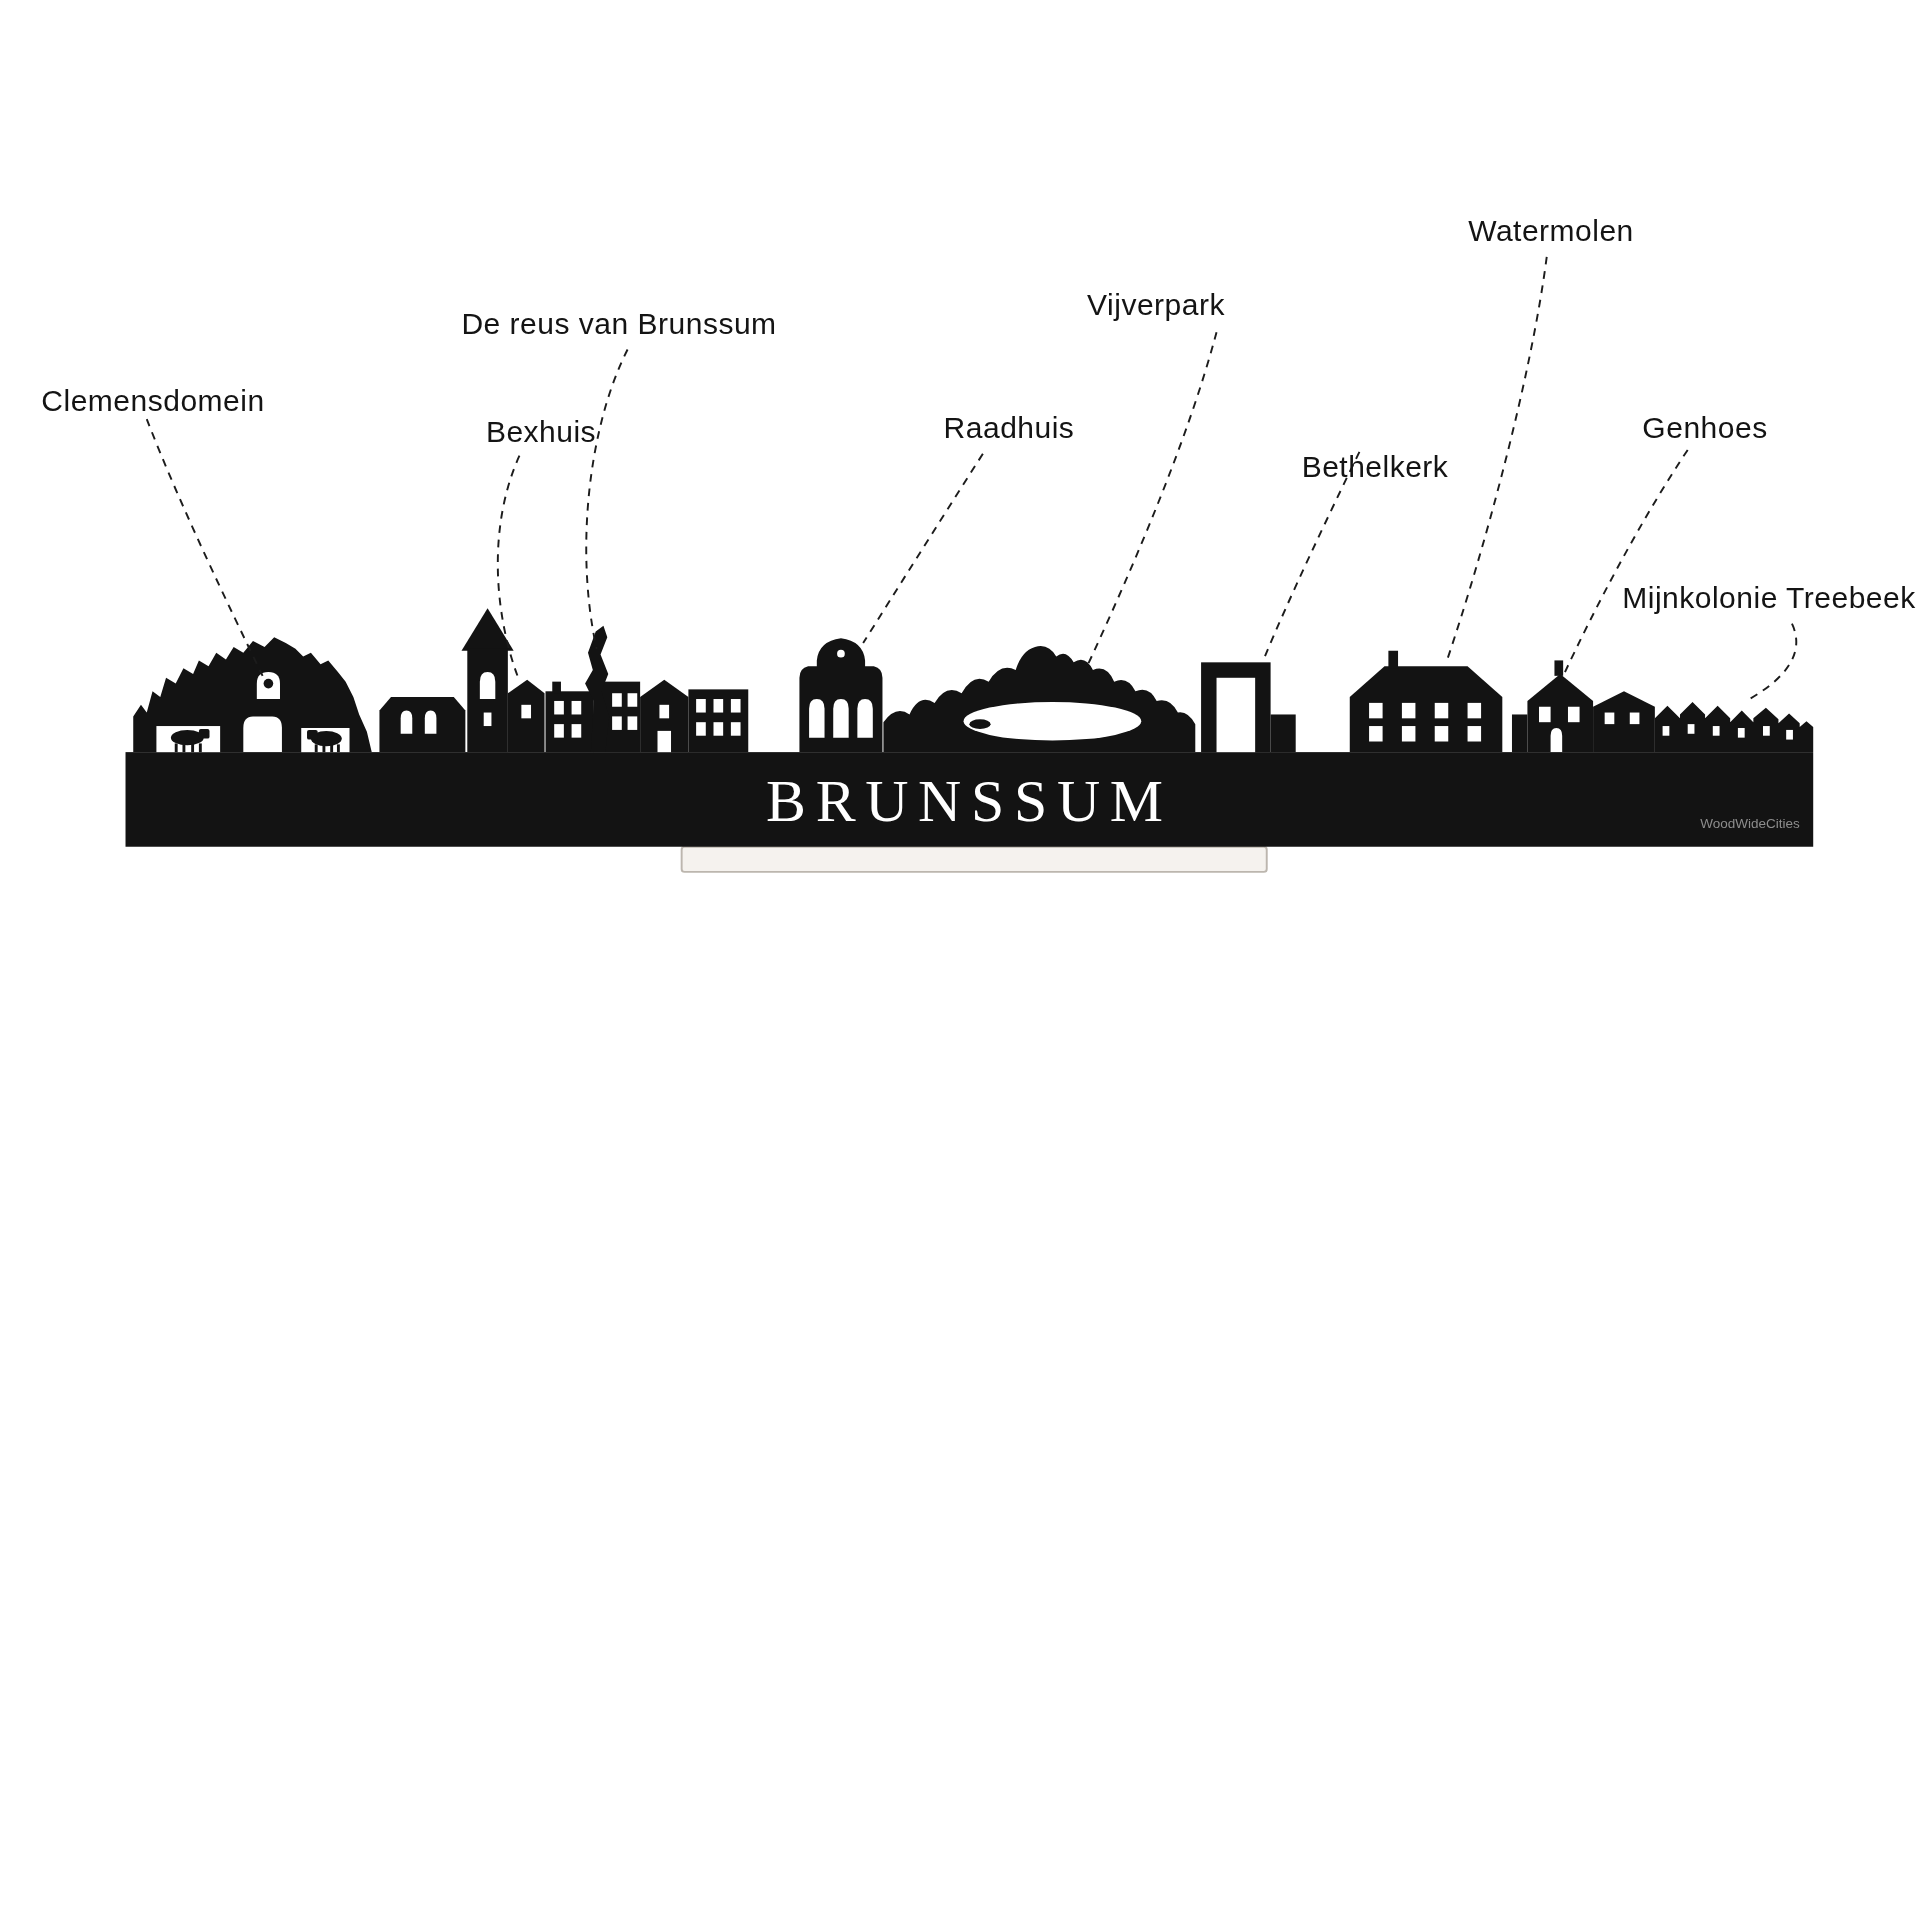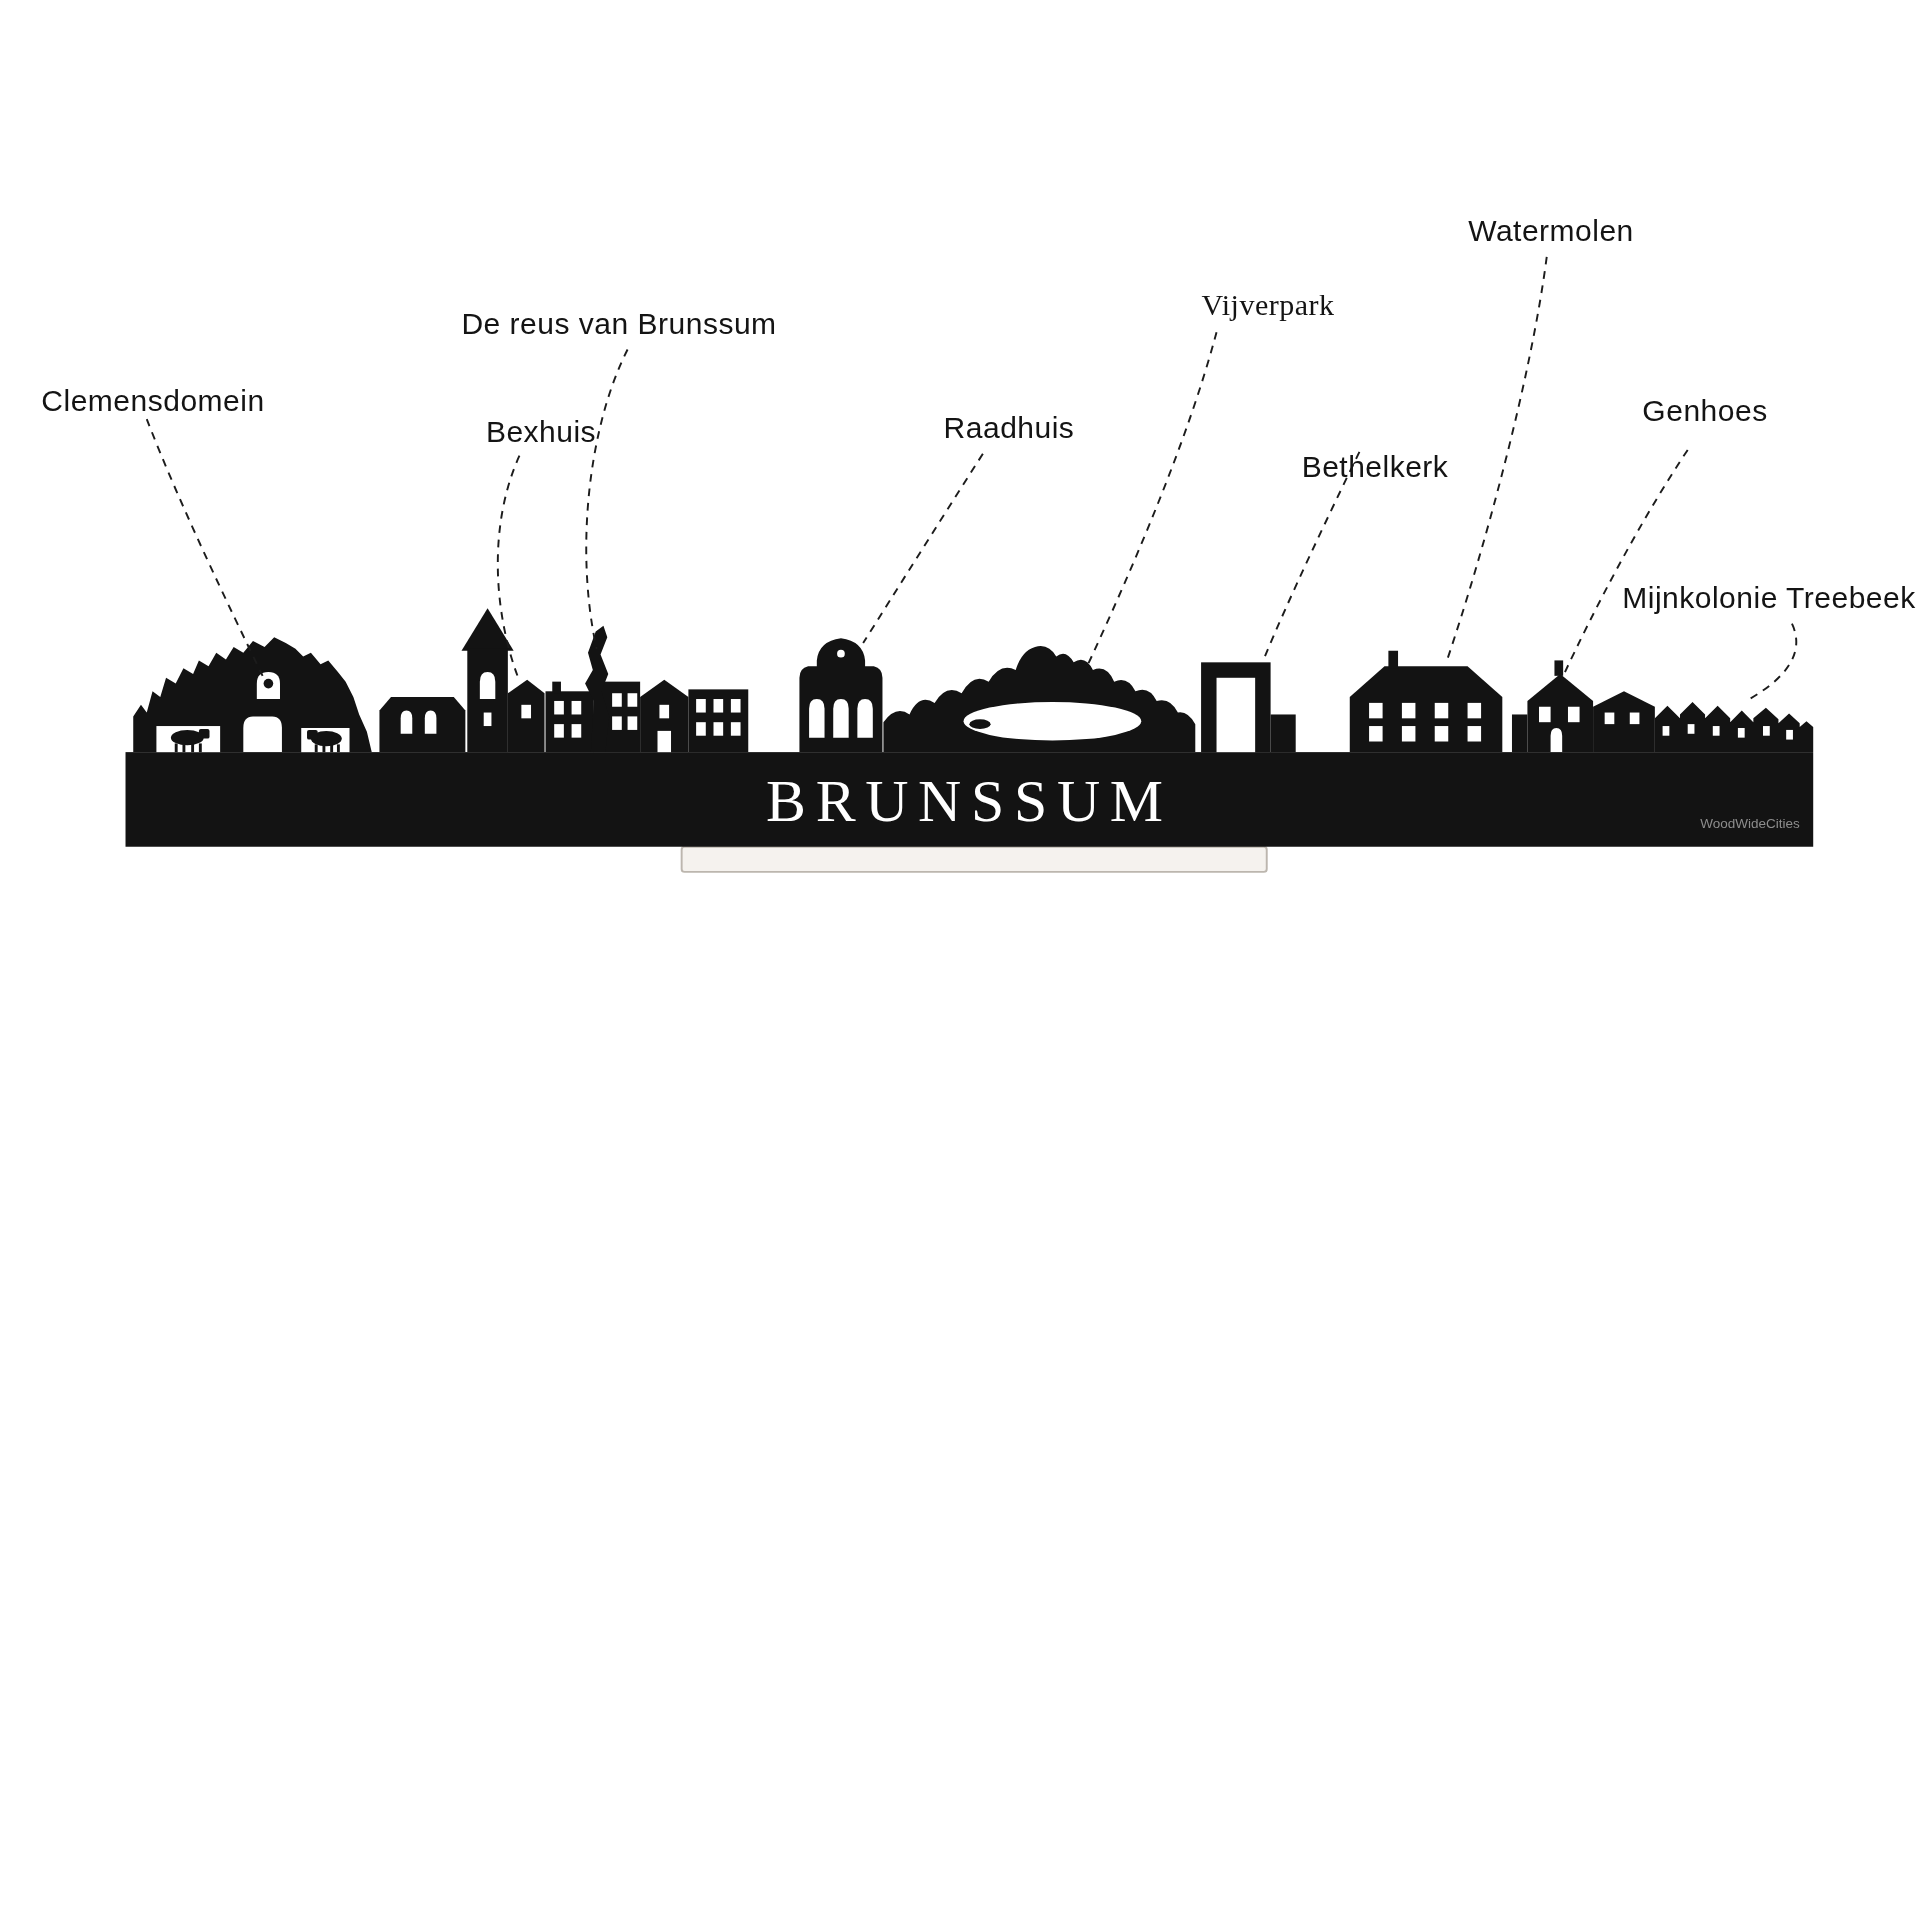--- a/index.html
+++ b/index.html
@@ -169,20 +169,20 @@
       <path class="leader" d="M1602 266 C 1586 390, 1538 568, 1498 686"></path>
       <path class="leader" d="M1748 466 C 1696 544, 1650 634, 1620 698"></path>
       <path class="leader" d="M1856 646 C 1870 676, 1850 702, 1812 724"></path>
     </g>
   </svg>
 
   <div class="label" style="left:153px;top:384px;">Clemensdomein</div>
   <div class="label" style="left:541px;top:415px;">Bexhuis</div>
   <div class="label" style="left:619px;top:307px;">De reus van Brunssum</div>
   <div class="label" style="left:1009px;top:411px;">Raadhuis</div>
-  <div class="label" style="left:1268px;top:288px;font-family:Liberation Serif, serif;">Vijverpark</div>
+  <div class="label" style="left:1156px;top:288px;">Vijverpark</div>
   <div class="label" style="left:1375px;top:409px;margin-top:41px;">Bethelkerk</div>
   <div class="label" style="left:1551px;top:214px;">Watermolen</div>
-  <div class="label" style="left:1705px;top:394px;">Genhoes</div>
+  <div class="label" style="left:1705px;top:411px;">Genhoes</div>
   <div class="label" style="left:1769px;top:581px;">Mijnkolonie Treebeek</div>
 
 </div>
 
 
 </body></html>

